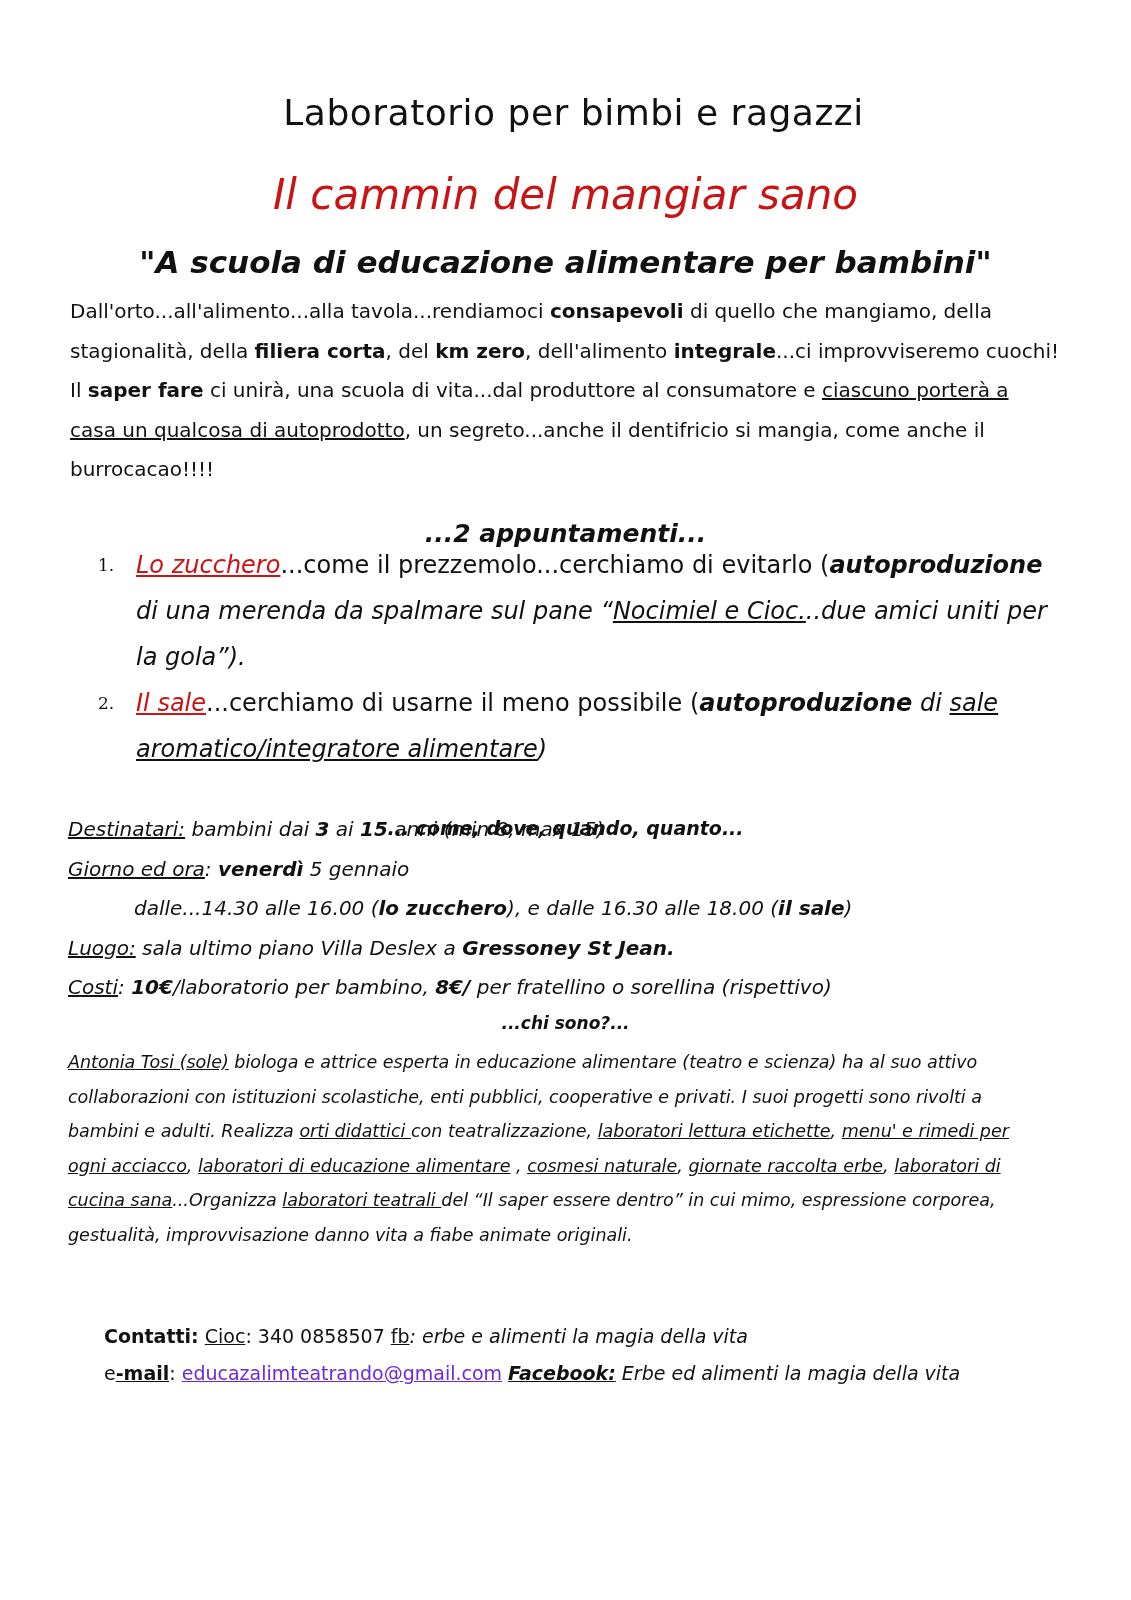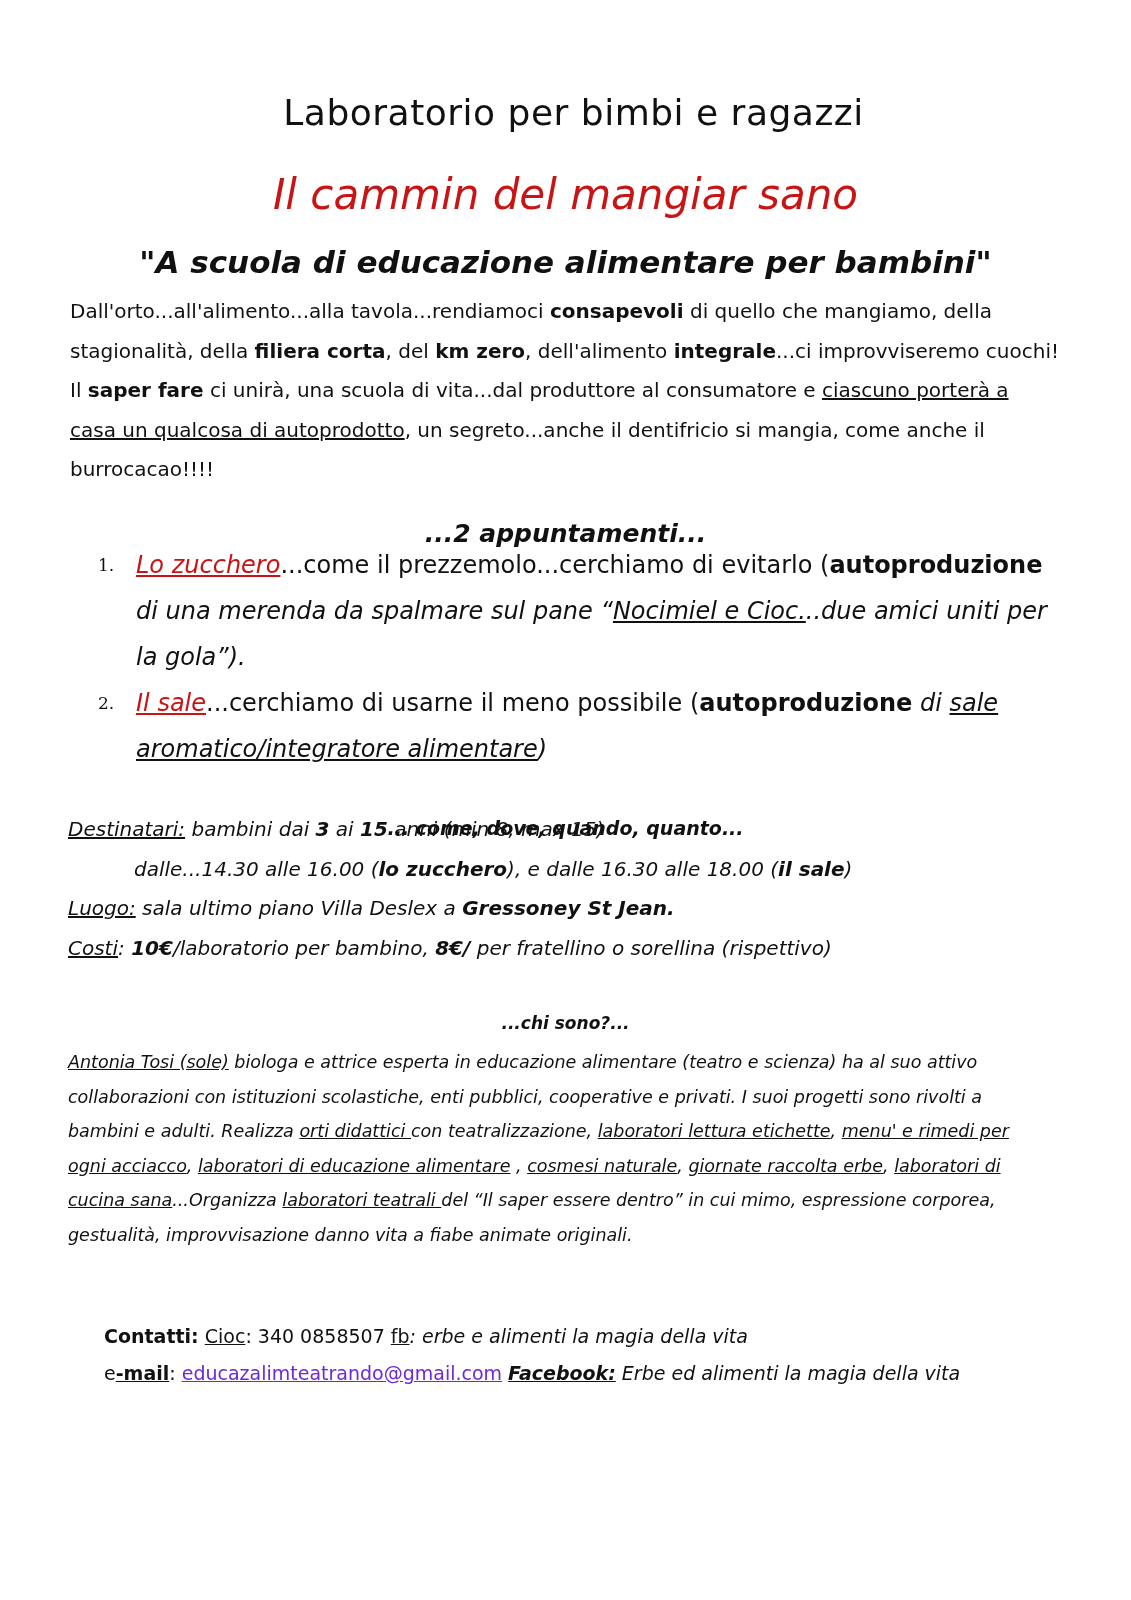--- a/index.html
+++ b/index.html
@@ -14,21 +14,21 @@
   .title3 { top: 244px; font-size: 31px; font-style: italic; font-weight: bold; }
   .intro { top: 292px; left: 70px; width: 990px; text-align: left; font-size: 20px; line-height: 39.5px; }
   .intro b { font-weight: bold; }
   .u { text-decoration: underline; }
   .sec { font-size: 22px; font-style: italic; font-weight: bold; }
   .sec-app { top: 500px; font-size: 25px; margin-top: 19px; }
   .list { top: 542px; left: 98px; width: 960px; font-size: 24px; line-height: 46px; }
   .list .row { position: relative; padding-left: 38px; }
   .list .num { position: absolute; left: 0; font-family: "DejaVu Serif", serif; font-size: 17px; }
   .red { color: #c81414; }
-  .bi { font-weight: bold; }
+  .bi { font-weight: bold; font-style: italic; }
   .it { font-style: italic; }
   .sec-come { top: 774px; font-size: 19px; margin-top: 43px; }
   .info { top: 810px; left: 68px; width: 1000px; font-size: 20px; font-style: italic; line-height: 39.5px; }
   .info .indent { padding-left: 66px; }
   .sec-chi { top: 1013px; font-size: 17px; }
   .bio { top: 1045px; left: 68px; width: 980px; font-size: 17.5px; font-style: italic; line-height: 34.5px; }
   .contacts { top: 1318px; left: 104px; width: 980px; font-size: 19px; line-height: 37px; }
   .link { color: #6d28d9; text-decoration: underline; }
 </style>
 </head>
@@ -48,20 +48,21 @@
   </div>
   <div class="row">
     <span class="num">2.</span><span class="red u it">Il sale</span><span>...cerchiamo di usarne il meno possibile (</span><span class="bi">autoproduzione</span><span class="it"> di </span><span class="u it">sale aromatico/integratore alimentare</span><span class="it">)</span>
   </div>
 </div>
 
 <div class="abs center sec sec-come">... come, dove, quando, quanto...</div>
 
 <div class="abs info">
   <div><span class="u">Destinatari:</span><span> bambini dai </span><b>3</b><span> ai </span><b>15</b><span> anni (min 8, max 15)</span></div>
+  <div><span class="u">Giorno ed ora</span><span>: </span><b>venerdì</b><span> 5 gennaio</span></div>
   <div class="indent"><span>dalle...14.30 alle 16.00 (</span><b>lo zucchero</b><span>), e dalle 16.30 alle 18.00 (</span><b>il sale</b><span>)</span></div>
   <div><span class="u">Luogo:</span><span> sala ultimo piano Villa Deslex a </span><b>Gressoney St Jean.</b></div>
   <div><span class="u">Costi</span><span>: </span><b>10€</b><span>/laboratorio per bambino, </span><b>8€/</b><span> per fratellino o sorellina (rispettivo)</span></div>
 </div>
 
 <div class="abs center sec sec-chi">...chi sono?...</div>
 
 <div class="abs bio"><span class="u">Antonia Tosi (sole)</span><span> biologa e attrice esperta in educazione alimentare (teatro e scienza) ha al suo attivo collaborazioni con istituzioni scolastiche, enti pubblici, cooperative e privati. I suoi progetti sono rivolti a bambini e adulti. Realizza </span><span class="u">orti didattici </span><span>con teatralizzazione, </span><span class="u">laboratori lettura etichette</span><span>, </span><span class="u">menu' e rimedi per ogni acciacco</span><span>, </span><span class="u">laboratori di educazione alimentare</span><span> , </span><span class="u">cosmesi naturale</span><span>, </span><span class="u">giornate raccolta erbe</span><span>, </span><span class="u">laboratori di cucina sana</span><span>...Organizza </span><span class="u">laboratori teatrali </span><span> del “Il saper essere dentro” in cui mimo, espressione corporea, gestualità, improvvisazione danno vita a fiabe animate originali.</span></div>
 
 <div class="abs contacts">

